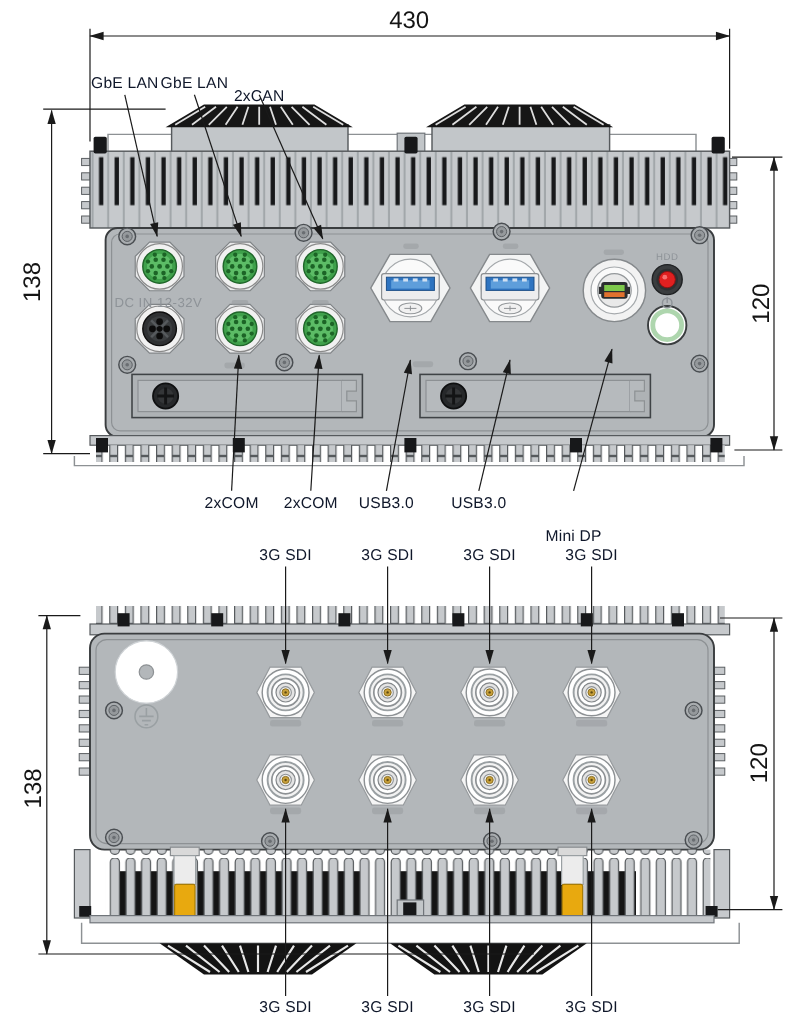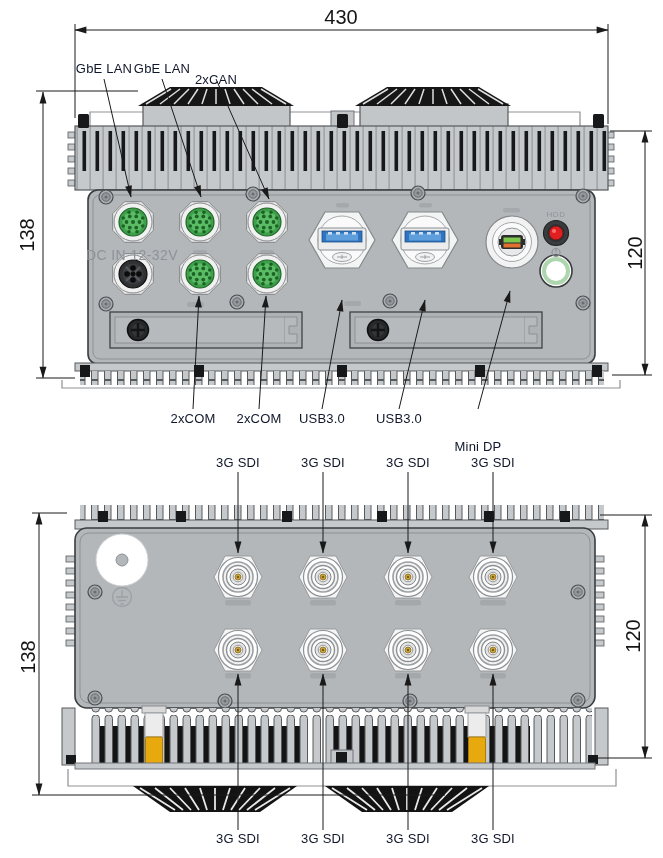--- a/index.html
+++ b/index.html
@@ -6,21 +6,21 @@
   body{width:663px;height:858px;position:relative;overflow:hidden;
        font-family:"Liberation Sans", sans-serif;color:#141414;}
   .stage{position:absolute;left:0;top:0;width:663px;height:858px;}
   svg{position:absolute;left:0;top:0;}
   .lbl{position:absolute;transform:translateX(-50%);font-size:13px;white-space:nowrap;
        color:#0f172a;letter-spacing:0.2px;}
   .dimh{position:absolute;transform:translateX(-50%);font-size:20px;white-space:nowrap;color:#141414;}
   .vdim{position:absolute;width:60px;height:24px;line-height:24px;text-align:center;
         font-size:20px;transform:rotate(-90deg);transform-origin:center;color:#141414;}
   .faint{position:absolute;transform:translateX(-50%);color:#8e9398;white-space:nowrap;}
-  .dc{font-size:14px;letter-spacing:0.4px;text-align:right;}
+  .dc{font-size:11px;letter-spacing:0.4px;text-align:right;}
   .hdd{font-size:8px;letter-spacing:0.5px;}
 </style>
 </head>
 <body>
 
 <div class="stage">
 
 <svg width="663" height="858" viewBox="0 0 663 858">
   <defs>
     <marker id="ah" viewBox="0 0 12 8" refX="11" refY="4" markerWidth="13" markerHeight="9" orient="auto-start-reverse">

